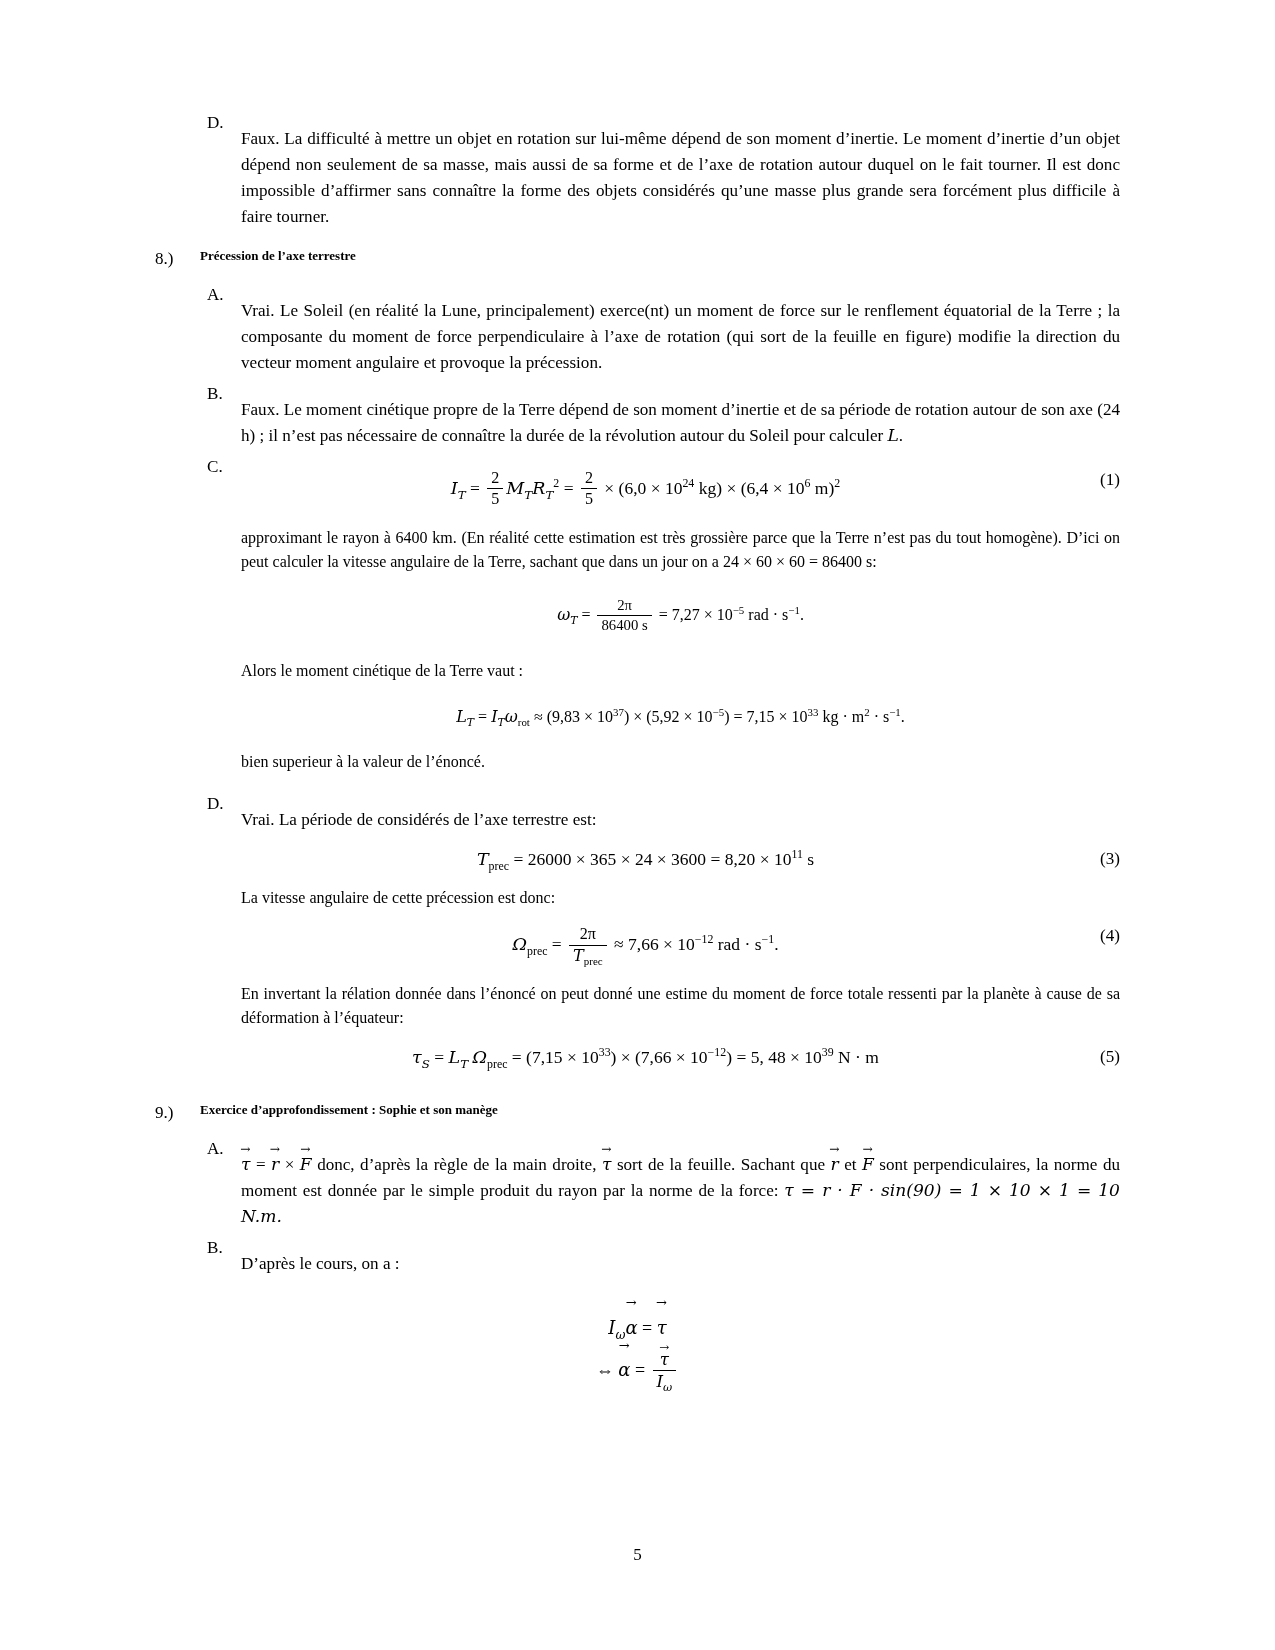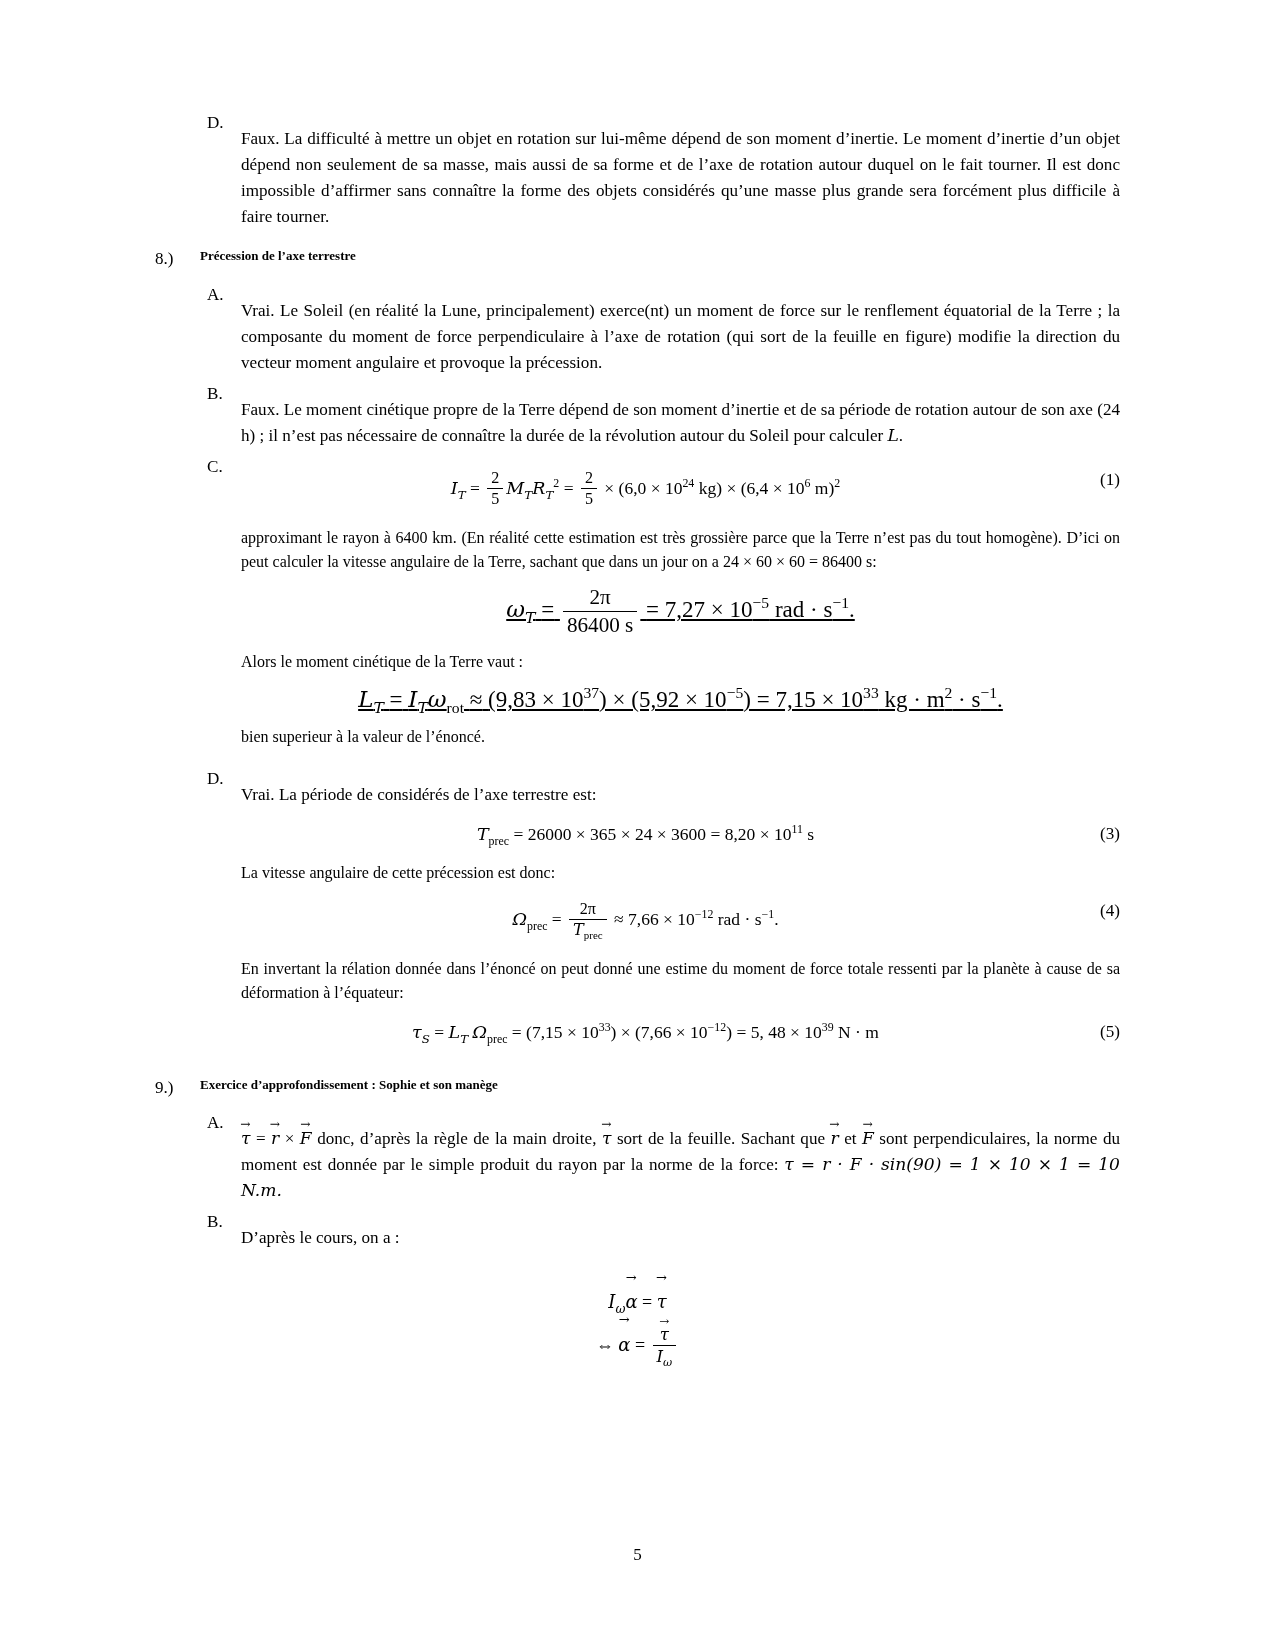--- a/index.html
+++ b/index.html
@@ -93,23 +93,22 @@
     text-align: center;
     font-size: 17.5px;
   }
   .eq-tag {
     flex: 0 0 70px;
     text-align: right;
     font-size: 17.1px;
   }
   .eq-center {
     text-align: center;
-    margin: 12px 0;
-    font-size: 23px;
-    text-decoration: underline;
+    margin: 24px 0;
+    font-size: 16px;
   }
   .frac {
     display: inline-flex;
     flex-direction: column;
     vertical-align: middle;
     text-align: center;
     margin: 0 3px;
     position: relative;
     top: -1px;
   }

